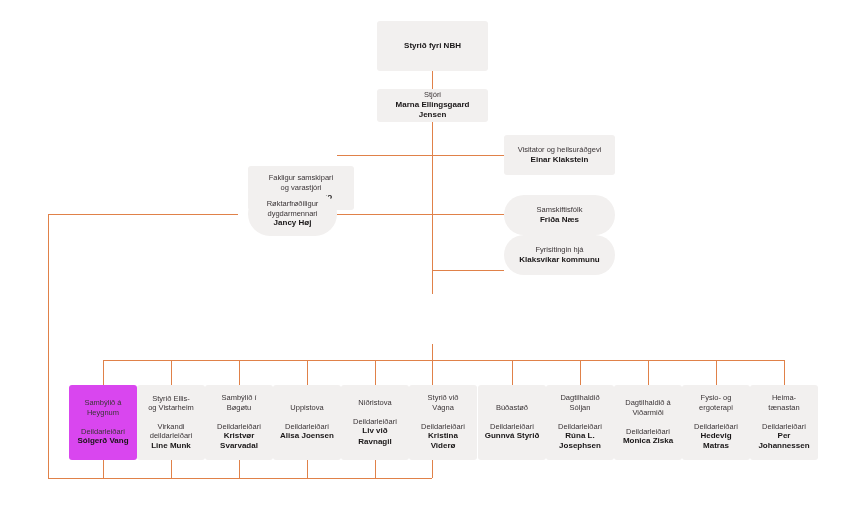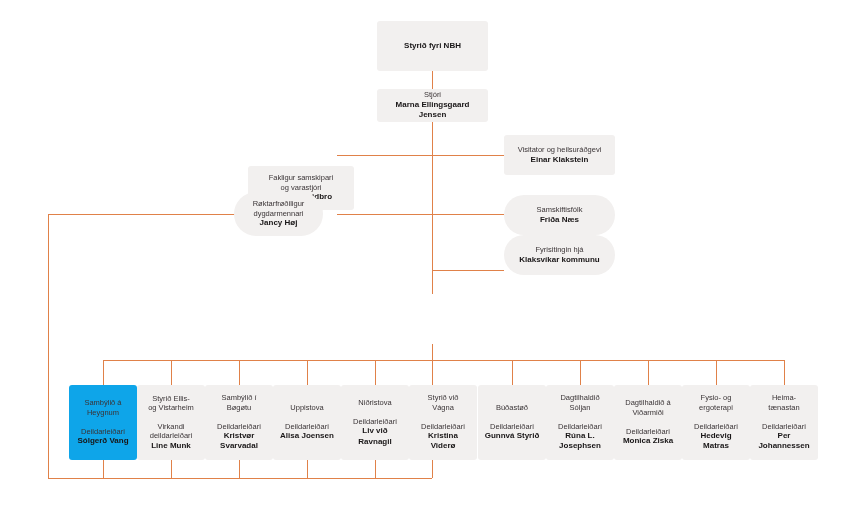--- a/index.html
+++ b/index.html
@@ -91,21 +91,21 @@
   <div class="node rect" style="left: 377px; top: 21px; width: 111px; height: 50px; background: rgb(242, 240, 239);">
     <div class="title-only">Styrið fyri NBH</div>
   </div>
 
   <div class="node rect" style="left: 248px; top: 133px; width: 106px; height: 44px; background: rgb(242, 240, 239); margin-top: 33px;">
     <div class="role">Fakligur samskipari</div>
     <div class="role">og varastjóri</div>
     <div class="name">Sólgerð Hvidbro</div>
   </div>
 
-  <div class="node pill" style="left: 234px; top: 192px; width: 89px; height: 44px; background: rgb(242, 240, 239);">
+  <div class="node pill" style="left: 248px; top: 192px; width: 89px; height: 44px; background: rgb(242, 240, 239);">
     <div class="role">Røktarfrøðiligur</div>
     <div class="role">dygdarmennari</div>
     <div class="name">Jancy Høj</div>
   </div>
 
   <div class="node rect" style="left: 504px; top: 135px; width: 111px; height: 40px; background: rgb(242, 240, 239);">
     <div class="role">Visitator og heilsuráðgevi</div>
     <div class="name">Einar Klakstein</div>
   </div>
 
@@ -113,21 +113,21 @@
     <div class="role">Samskiftisfólk</div>
     <div class="name">Friða Næs</div>
   </div>
 
   <div class="node pill" style="left: 504px; top: 235px; width: 111px; height: 40px; background: rgb(242, 240, 239);">
     <div class="role">Fyrisitingin hjá</div>
     <div class="name">Klaksvíkar kommunu</div>
   </div>
 
 
-  <div class="node rect" style="left: 69px; top: 385px; width: 68px; height: 75px; background: #0ea5e9;">
+  <div class="node rect" style="left: 69px; top: 385px; width: 68px; height: 75px; background: #d946ef;">
     <div class="dept">Sambýlið á</div>
     <div class="dept">Heygnum</div>
     <div class="gap"></div>
     <div class="role">Deildarleiðari</div>
 
     <div class="name">Sólgerð Vang</div>
 
   </div>
 
   <div class="node rect" style="left: 137px; top: 385px; width: 68px; height: 75px; background: rgb(242, 240, 239);">

